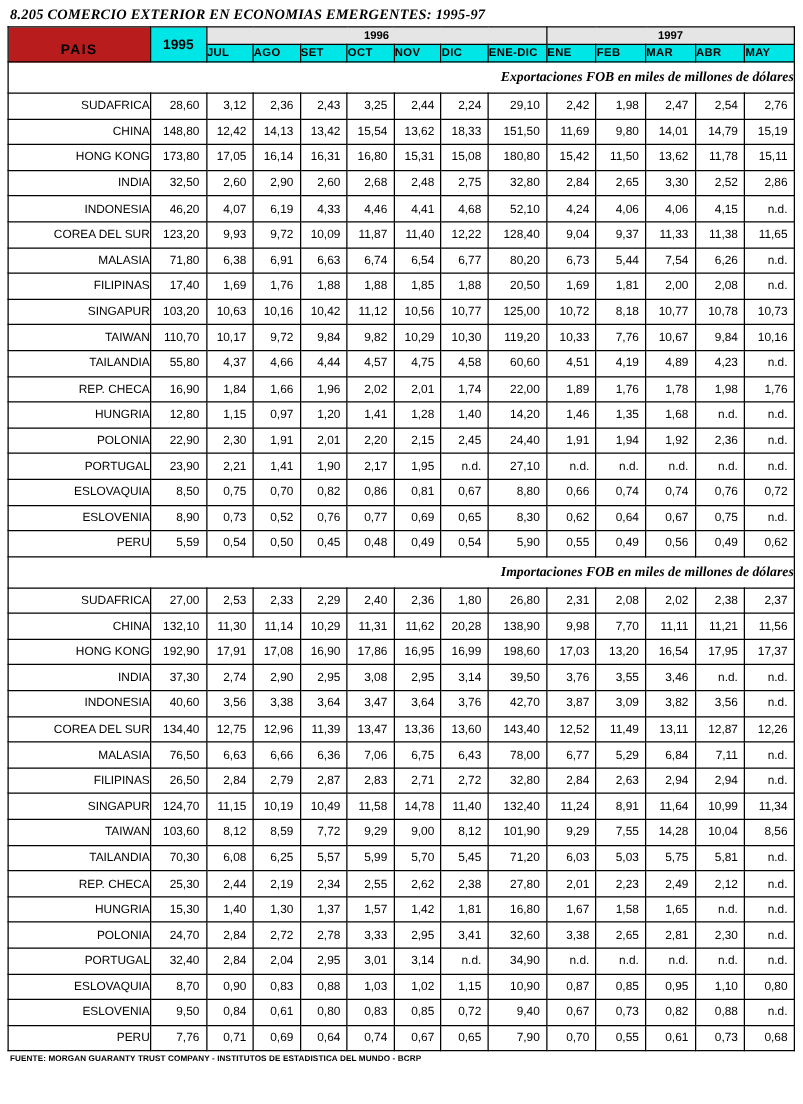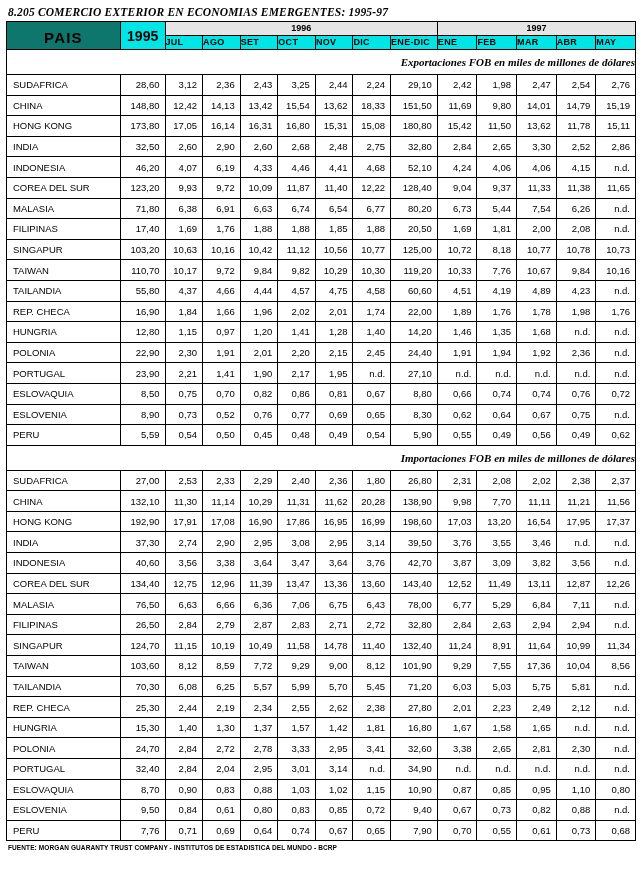--- a/index.html
+++ b/index.html
@@ -45,56 +45,56 @@
   .hdr {
     background: #00e5e5;
     text-align: left;
     font-weight: bold;
     font-size: 9px;
     height: 13px;
     line-height: 13px;
     letter-spacing: 0.3px;
   }
   .hdr-pais {
-    background: #0f766e;
+    background: #b91c1c;
     text-align: center;
     font-weight: bold;
-    font-size: 15px;
+    font-size: 11px;
     letter-spacing: 1.2px;
     vertical-align: bottom;
     padding-bottom: 3px !important;
   }
   .hdr-year {
     background: #e5e5e5;
     text-align: center;
     font-weight: bold;
     font-size: 9px;
     height: 13px;
     line-height: 13px;
   }
   .hdr-1995 {
     background: #00e5e5;
     text-align: center;
     font-weight: bold;
-    font-size: 14px;
+    font-size: 11px;
     vertical-align: middle;
   }
   
   .section-row td {
     height: 24px;
     text-align: right;
     vertical-align: middle;
     font-family: "Liberation Serif", serif;
     font-style: italic;
     font-weight: bold;
     font-size: 11px;
   }
   
   .cty {
-    text-align: left;
+    text-align: right;
     padding-left: 6px !important;
     height: 19.6px;
     font-size: 9.5px;
     white-space: nowrap;
   }
   .num {
     text-align: right;
     padding-right: 5px !important;
     height: 19.6px;
     font-size: 9.5px;
@@ -599,21 +599,21 @@
           <td class="num">103,60</td>
           <td class="num">8,12</td>
           <td class="num">8,59</td>
           <td class="num">7,72</td>
           <td class="num">9,29</td>
           <td class="num">9,00</td>
           <td class="num">8,12</td>
           <td class="num">101,90</td>
           <td class="num">9,29</td>
           <td class="num">7,55</td>
-          <td class="num">17,36</td>
+          <td class="num">14,28</td>
           <td class="num">10,04</td>
           <td class="num">8,56</td>
         </tr>
         <tr>
           <td class="cty">TAILANDIA</td>
           <td class="num">70,30</td>
           <td class="num">6,08</td>
           <td class="num">6,25</td>
           <td class="num">5,57</td>
           <td class="num">5,99</td>

